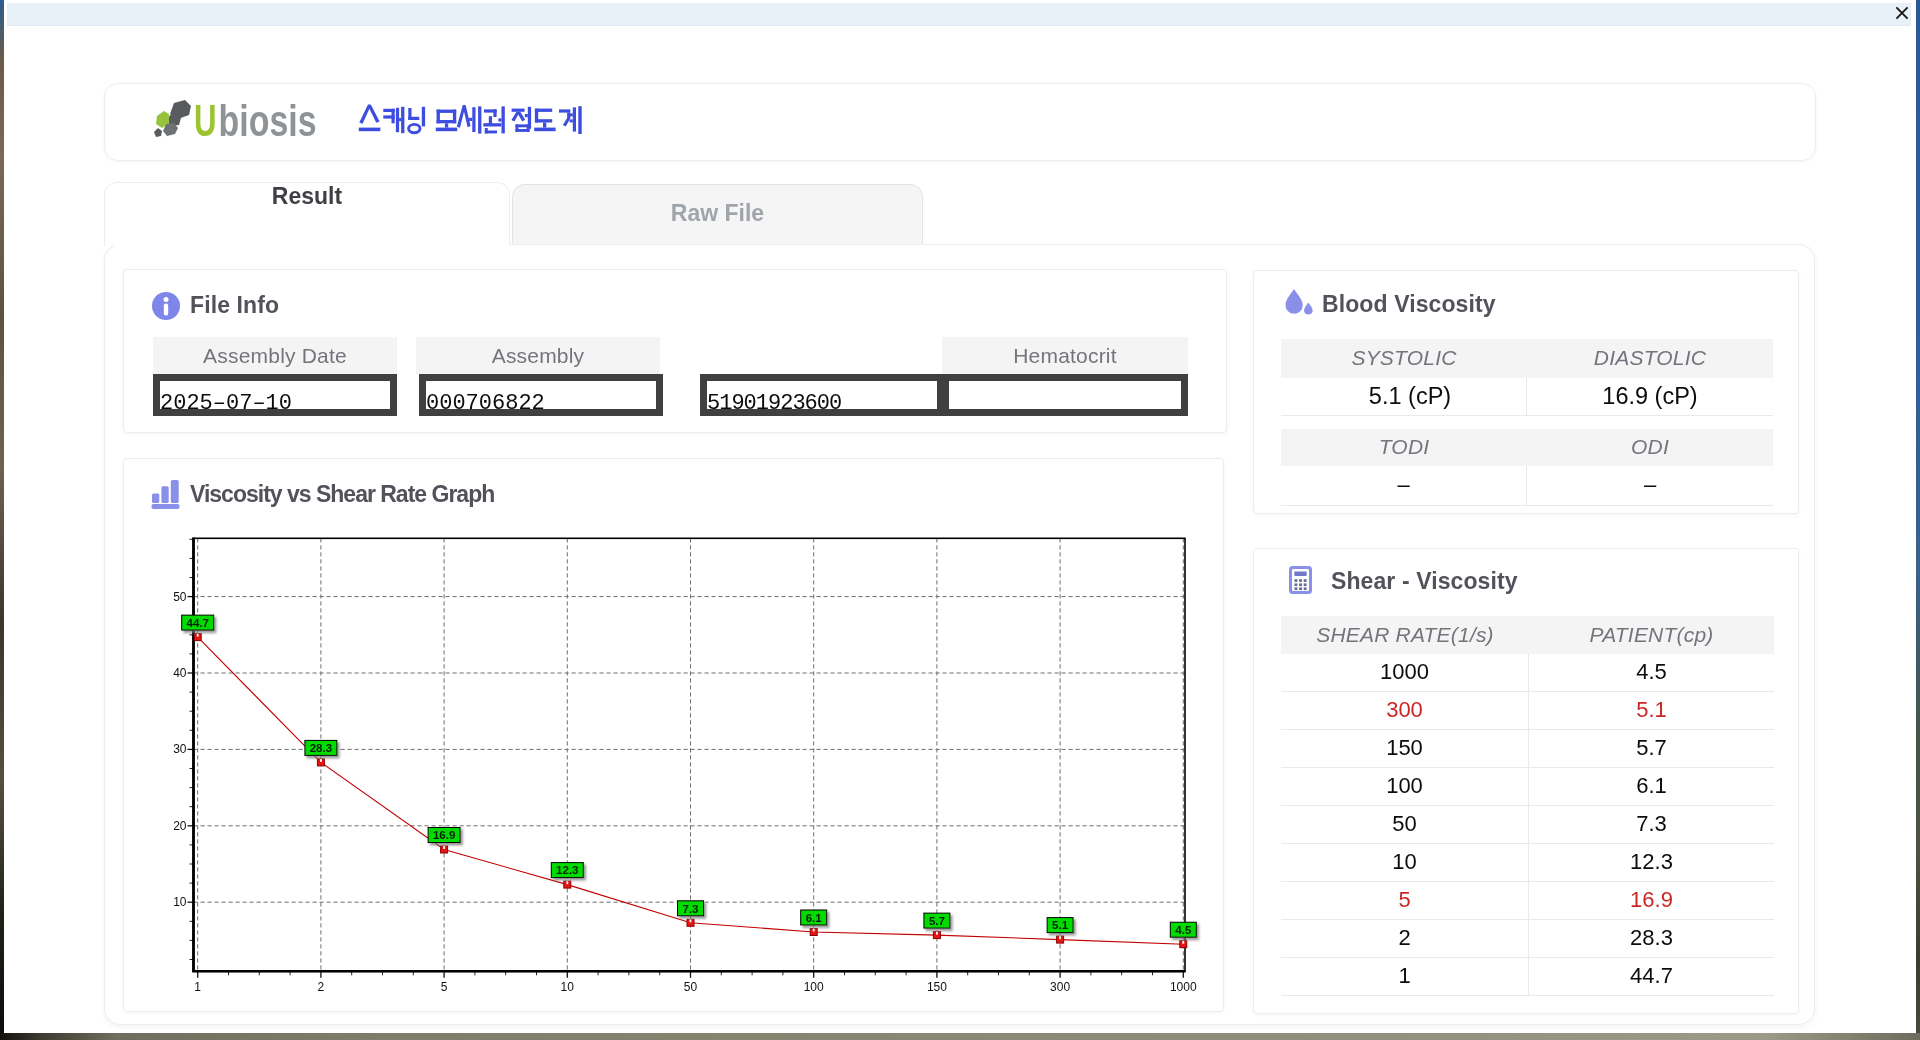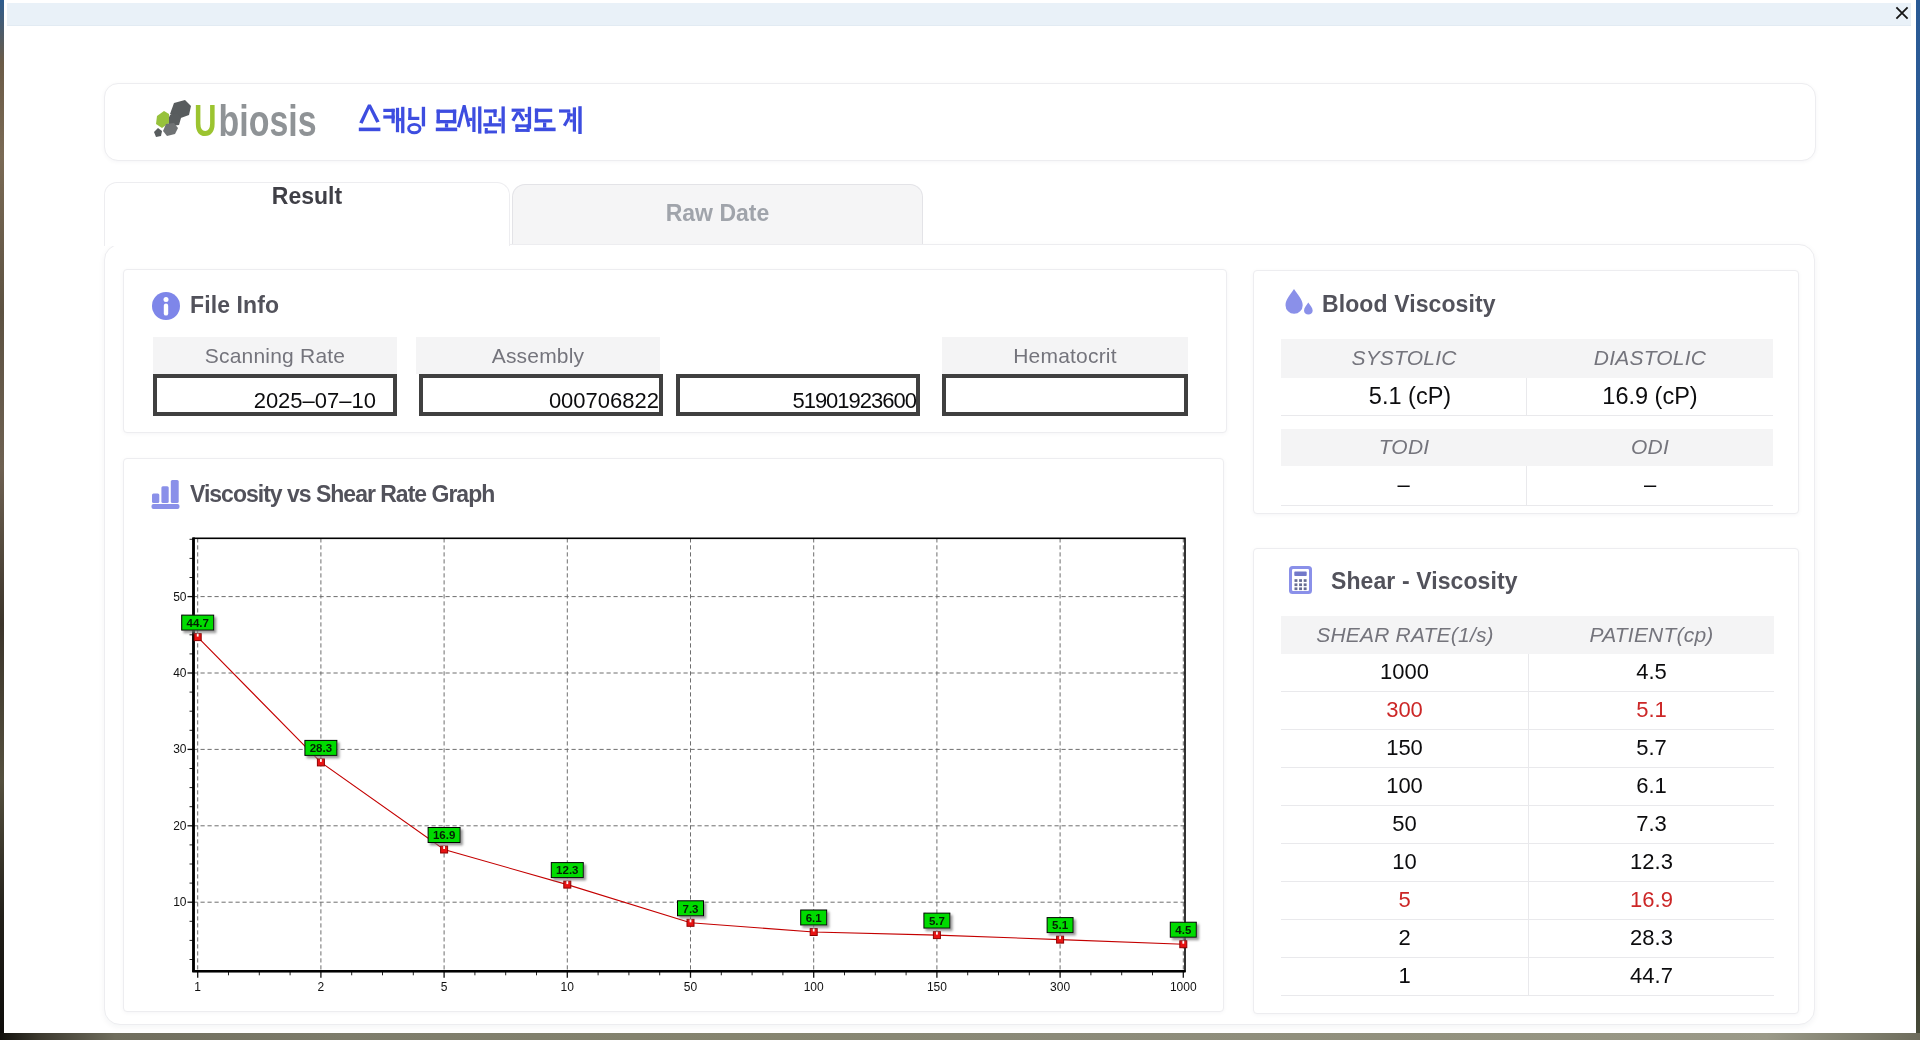--- a/index.html
+++ b/index.html
@@ -17,21 +17,21 @@
 #tab-result { left:104px; top:182px; width:406px; height:64px; background:#fff; border:1px solid #ededf0; border-bottom:none; border-radius:13px 13px 0 0; z-index:3; }
 #tab-result span { display:block; text-align:center; font-size:23px; font-weight:bold; color:#3f3f46; }
 #tab-raw { left:512px; top:184px; width:411px; height:60px; background:#f5f5f6; border:1px solid #e3e3e7; border-bottom:none; border-radius:13px 13px 0 0; z-index:2; }
 #tab-raw span { display:block; text-align:center; margin-top:15px; font-size:23px; font-weight:bold; color:#a0a4ab; }
 #fileinfo { left:123px; top:269px; width:1104px; height:164px; }
 #graphcard { left:123px; top:458px; width:1101px; height:554px; }
 #bloodcard { left:1253px; top:270px; width:546px; height:244px; }
 #shearcard { left:1253px; top:548px; width:546px; height:466px; }
 .cardtitle { position:absolute; font-size:23px; font-weight:bold; color:#52525b; letter-spacing:0.1px; }
 .fhead { position:absolute; height:37px; background:#f4f4f5; color:#74747c; font-size:21px; letter-spacing:0.2px; text-align:center; line-height:37px; }
-.fval { position:absolute; height:42px; background:#fff; border:4px solid #404040; color:#0c0c0e; font-size:22px; text-align:right; line-height:45px; letter-spacing:0px; }
+.fval { position:absolute; height:42px; background:#fff; border:7px solid #404040; color:#0c0c0e; font-size:22px; text-align:left; line-height:45px; letter-spacing:0px;font-family:Liberation Mono, monospace; }
 .thead { position:absolute; background:#f4f4f5; color:#74747c; font-size:21px; letter-spacing:0.2px;font-style:italic; }
 .thead div { position:absolute; top:0; height:100%; display:flex; align-items:center; justify-content:center; }
 .trow { position:absolute; color:#0c0c0e; font-size:22px; letter-spacing:0px;text-decoration:underline; }
 .trow div { position:absolute; top:0; height:100%; display:flex; align-items:center; justify-content:center; }
 .red { color:#cc2727 !important; }
 </style></head>
 <body>
 <div id="stage">
   <div id="win" class="abs"></div>
   <div id="leftwp" class="abs"></div>
@@ -112,38 +112,38 @@
 <path d="M 210.1 14.6 L 213.3 14.6 L 213.3 20.6 L 208.7 28.6 L 205.9 26.9 L 210.1 20.0 Z"></path>
 <rect x="212.6" y="15.4" width="3.2" height="3.0"></rect>
 <rect x="212.6" y="21.4" width="3.2" height="3.0"></rect>
 <rect x="215.8" y="9.4" width="3.2" height="24.2"></rect>
 <rect x="221.3" y="8.2" width="3.4" height="27.8"></rect>
 </g>
     </svg>
 
   <div id="panel"></div>
   <div id="tab-raw" class="abs">
-      <span>Raw Date</span>
+      <span>Raw File</span>
     </div>
   <div id="tab-result" class="abs">
       <span>Result</span>
     </div>
 
   <div id="fileinfo" class="card">
     <svg class="abs" style="left:27px;top:21px" width="30" height="30" viewBox="0 0 30 30">
         <circle cx="15" cy="15" r="14" fill="#7e86e9"></circle>
         <circle cx="15" cy="8.6" r="2.5" fill="#fff"></circle>
         <rect x="12.8" y="12.6" width="4.4" height="12" rx="2.2" fill="#fff"></rect>
       </svg>
     <div class="cardtitle" style="left:66px;top:22px">File Info</div>
-    <div class="fhead" style="left:29px;top:67px;width:244px">Scanning Rate</div>
+    <div class="fhead" style="left:29px;top:67px;width:244px">Assembly Date</div>
     <div class="fval" style="left:29px;top:104px;width:244px;padding-right:17px">2025–07–10</div>
     <div class="fhead" style="left:292px;top:67px;width:244px">Assembly</div>
     <div class="fval" style="left:295px;top:104px;width:244px">000706822</div>
-    <div class="fval" style="left:552px;top:104px;width:244px;letter-spacing:-1px">51901923600</div>
+    <div class="fval" style="left:576px;top:104px;width:244px;letter-spacing:-1px">51901923600</div>
     <div class="fhead" style="left:818px;top:67px;width:246px">Hematocrit</div>
     <div class="fval" style="left:818px;top:104px;width:246px"></div>
   </div>
 
   <div id="graphcard" class="card">
     <svg class="abs" style="left:27px;top:21px" width="30" height="30" viewBox="0 0 30 30">
       <rect x="0.5" y="24" width="28" height="5" rx="2" fill="#8a90e9"></rect>
       <rect x="1" y="13.5" width="7.3" height="9.5" rx="1.5" fill="#8a90e9"></rect>
       <rect x="10.4" y="6.2" width="7.3" height="16.8" rx="1.5" fill="#8a90e9"></rect>
       <rect x="19.8" y="0" width="7.9" height="23" rx="1.5" fill="#8a90e9"></rect>

